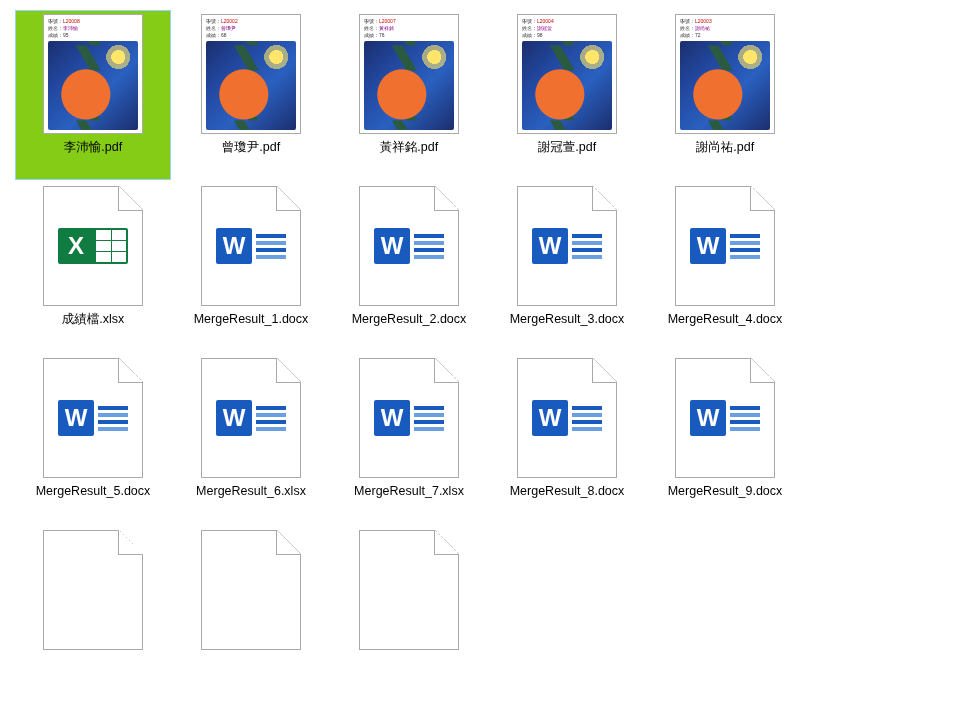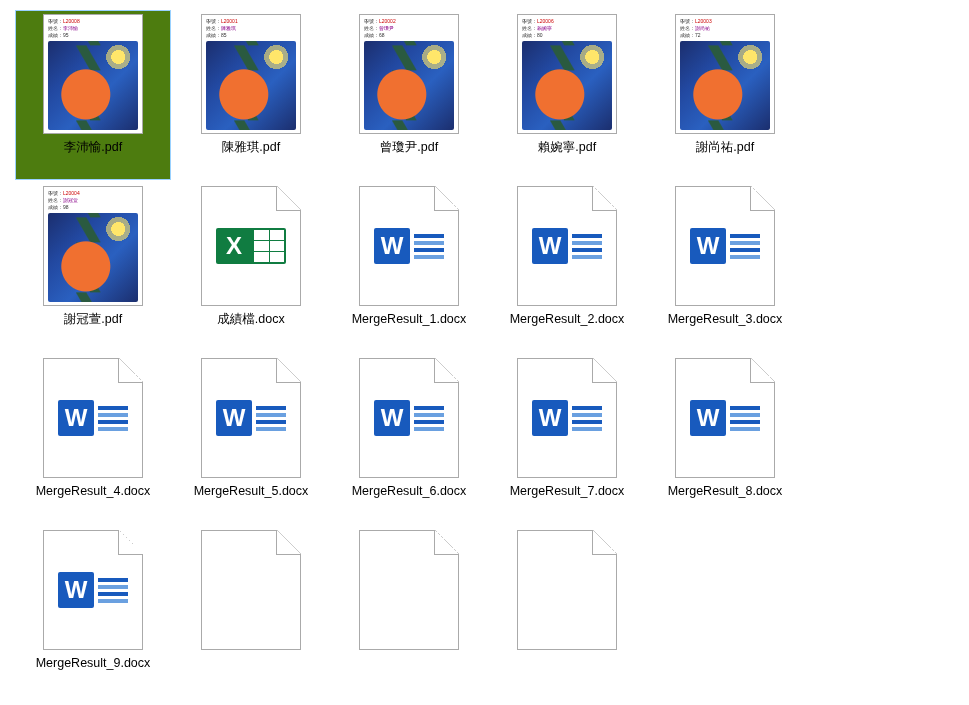--- a/index.html
+++ b/index.html
@@ -22,21 +22,21 @@
     display: flex;
     flex-direction: column;
     align-items: center;
     justify-content: flex-start;
     padding: 4px 2px;
     margin: 0 1px 2px 1px;
     cursor: default;
     user-select: none;
   }
   .item.selected {
-    background: #4d7c0f;
+    background: #84cc16;
     border: 1px solid #99d1ff;
     padding: 3px 1px;
   }
   .thumb-box {
     width: 130px;
     height: 120px;
     display: flex;
     align-items: center;
     justify-content: center;
     flex-direction: column;
@@ -170,98 +170,85 @@
           </div>
           <div class="owl-art"></div>
         </div>
       </div>
       <div class="label">李沛愉.pdf</div>
     </div>
     <div class="item">
       <div class="thumb-box">
         <div class="pdf-thumb">
           <div class="pdf-meta">
-            <div>學號：<span class="id">L20001</span></div>
-            <div>姓名：<span class="nm">陳雅琪</span></div>
-            <div>成績：<span>85</span></div>
-          </div>
-          <div class="owl-art"></div>
-        </div>
-      </div>
-      <div class="label">陳雅琪.pdf</div>
-    </div>
-    <div class="item">
-      <div class="thumb-box">
-        <div class="pdf-thumb">
-          <div class="pdf-meta">
             <div>學號：<span class="id">L20002</span></div>
             <div>姓名：<span class="nm">曾瓊尹</span></div>
             <div>成績：<span>68</span></div>
           </div>
           <div class="owl-art"></div>
         </div>
       </div>
       <div class="label">曾瓊尹.pdf</div>
     </div>
     <div class="item">
       <div class="thumb-box">
         <div class="pdf-thumb">
           <div class="pdf-meta">
-            <div>學號：<span class="id">L20006</span></div>
-            <div>姓名：<span class="nm">賴婉寧</span></div>
-            <div>成績：<span>80</span></div>
+            <div>學號：<span class="id">L20007</span></div>
+            <div>姓名：<span class="nm">黃祥銘</span></div>
+            <div>成績：<span>76</span></div>
           </div>
           <div class="owl-art"></div>
         </div>
       </div>
-      <div class="label">賴婉寧.pdf</div>
+      <div class="label">黃祥銘.pdf</div>
+    </div>
+    <div class="item">
+      <div class="thumb-box">
+        <div class="pdf-thumb">
+          <div class="pdf-meta">
+            <div>學號：<span class="id">L20004</span></div>
+            <div>姓名：<span class="nm">謝冠萱</span></div>
+            <div>成績：<span>98</span></div>
+          </div>
+          <div class="owl-art"></div>
+        </div>
+      </div>
+      <div class="label">謝冠萱.pdf</div>
     </div>
     <div class="item">
       <div class="thumb-box">
         <div class="pdf-thumb">
           <div class="pdf-meta">
             <div>學號：<span class="id">L20003</span></div>
             <div>姓名：<span class="nm">謝尚祐</span></div>
             <div>成績：<span>72</span></div>
           </div>
           <div class="owl-art"></div>
         </div>
       </div>
       <div class="label">謝尚祐.pdf</div>
     </div>
     <div class="item">
       <div class="thumb-box">
-        <div class="pdf-thumb">
-          <div class="pdf-meta">
-            <div>學號：<span class="id">L20004</span></div>
-            <div>姓名：<span class="nm">謝冠萱</span></div>
-            <div>成績：<span>98</span></div>
-          </div>
-          <div class="owl-art"></div>
-        </div>
-      </div>
-      <div class="label">謝冠萱.pdf</div>
-    </div>
-    <div class="item">
-      <div class="thumb-box">
         <div class="doc-thumb">
           <div class="excel-badge">
             <div class="x-sq">X</div>
             <div class="x-grid">
               <span></span>
               <span></span>
               <span></span>
               <span></span>
               <span></span>
               <span></span>
             </div>
           </div>
         </div>
       </div>
-      <div class="label">成績檔.docx</div>
+      <div class="label">成績檔.xlsx</div>
     </div>
     <div class="item">
       <div class="thumb-box">
         <div class="doc-thumb">
           <div class="word-badge">
             <div class="w-sq">W</div>
             <div class="w-lines">
               <span></span>
               <span></span>
               <span></span>
@@ -343,37 +330,37 @@
             <div class="w-sq">W</div>
             <div class="w-lines">
               <span></span>
               <span></span>
               <span></span>
               <span></span>
             </div>
           </div>
         </div>
       </div>
-      <div class="label">MergeResult_6.docx</div>
-    </div>
-    <div class="item">
-      <div class="thumb-box">
-        <div class="doc-thumb">
-          <div class="word-badge">
-            <div class="w-sq">W</div>
-            <div class="w-lines">
-              <span></span>
-              <span></span>
-              <span></span>
-              <span></span>
-            </div>
-          </div>
-        </div>
-      </div>
-      <div class="label">MergeResult_7.docx</div>
+      <div class="label">MergeResult_6.xlsx</div>
+    </div>
+    <div class="item">
+      <div class="thumb-box">
+        <div class="doc-thumb">
+          <div class="word-badge">
+            <div class="w-sq">W</div>
+            <div class="w-lines">
+              <span></span>
+              <span></span>
+              <span></span>
+              <span></span>
+            </div>
+          </div>
+        </div>
+      </div>
+      <div class="label">MergeResult_7.xlsx</div>
     </div>
     <div class="item">
       <div class="thumb-box">
         <div class="doc-thumb">
           <div class="word-badge">
             <div class="w-sq">W</div>
             <div class="w-lines">
               <span></span>
               <span></span>
               <span></span>

